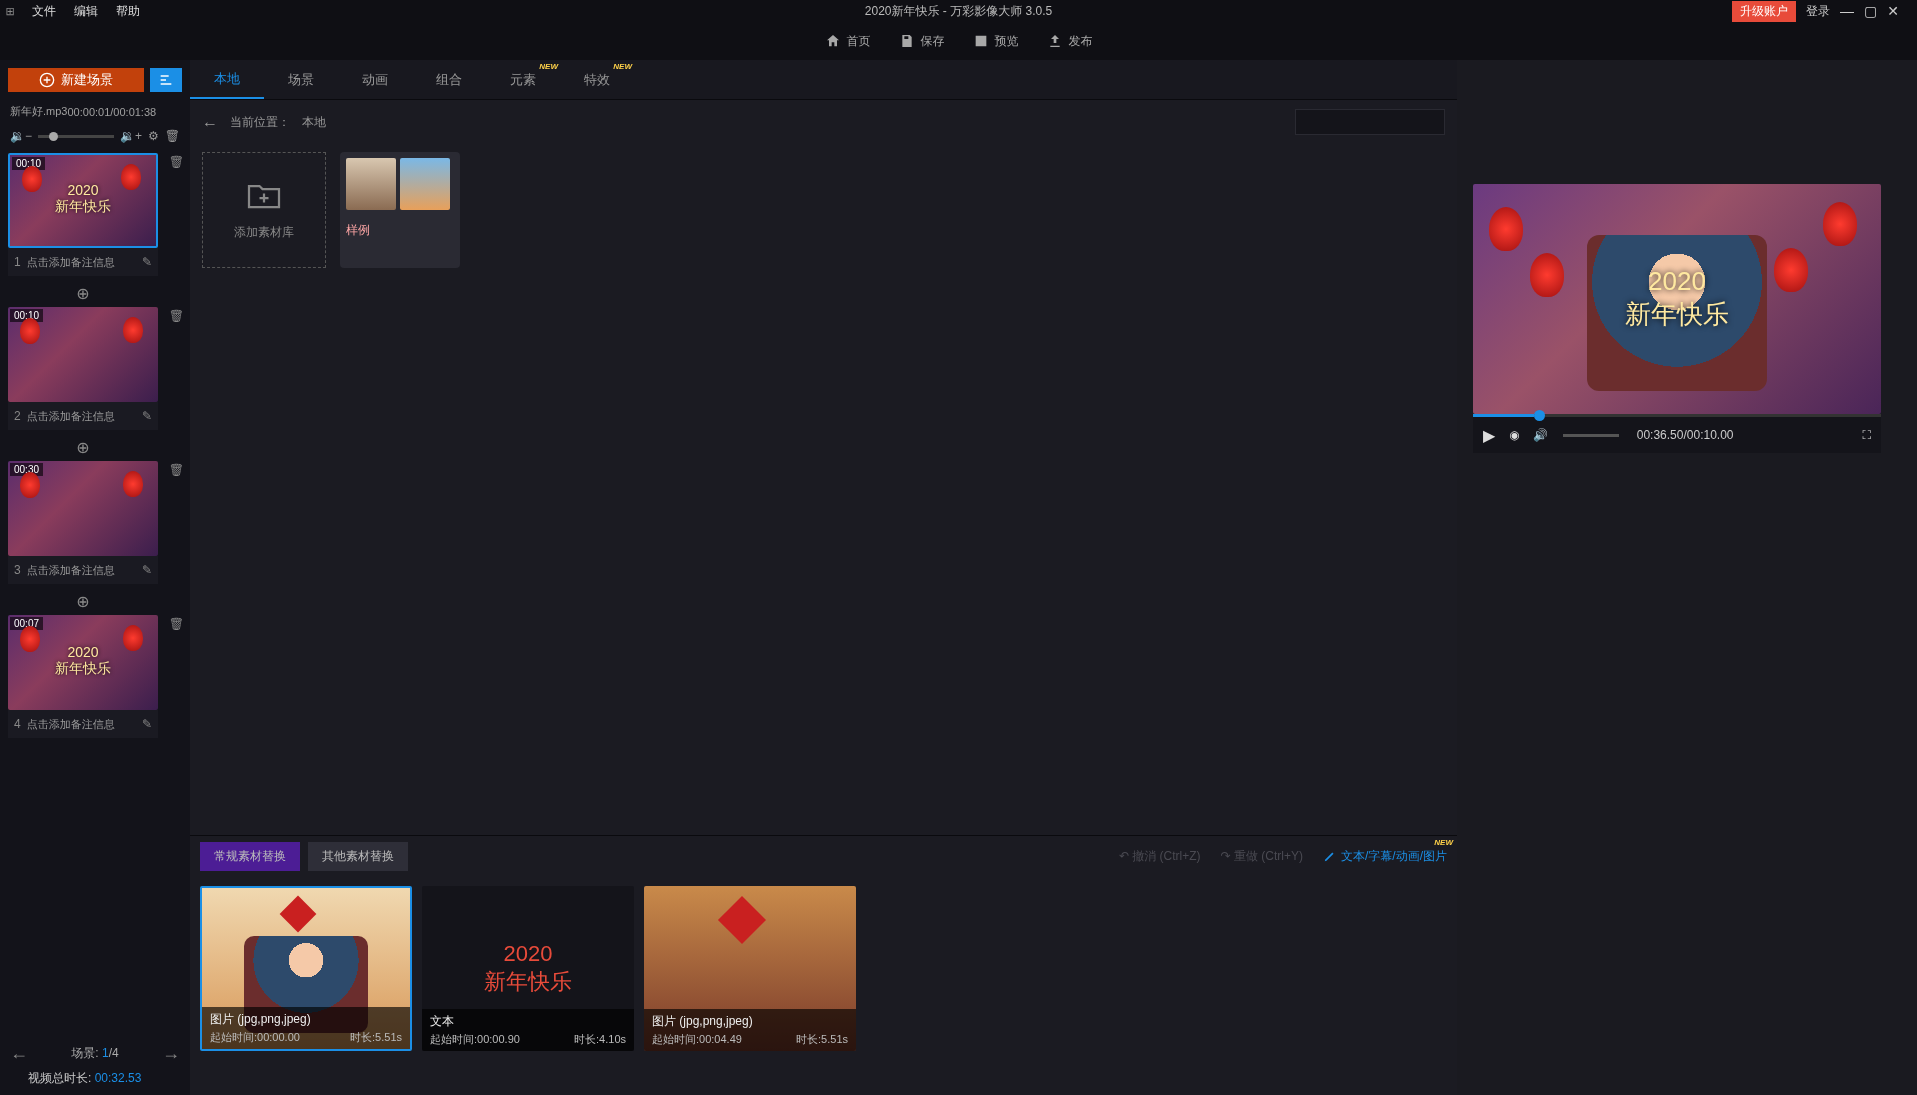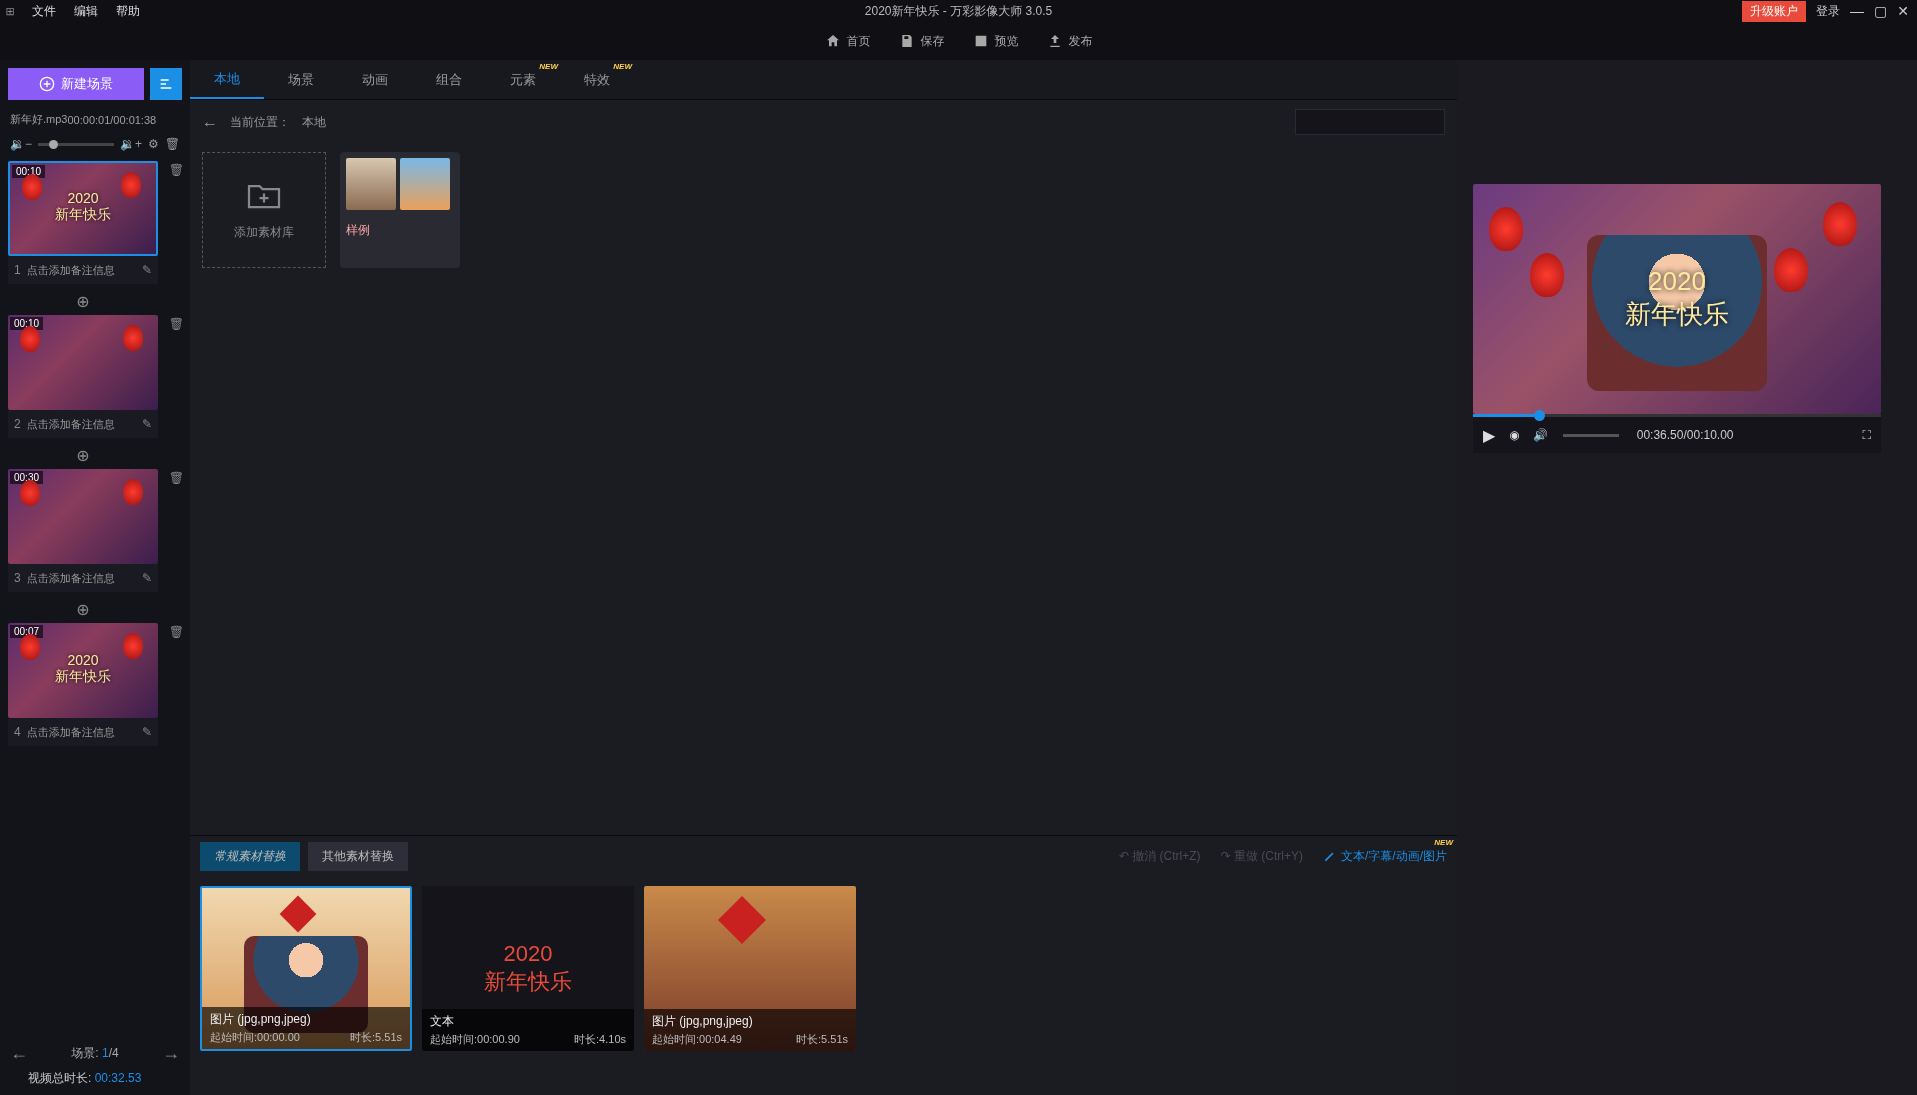--- a/index.html
+++ b/index.html
@@ -4,36 +4,36 @@
 <style>
 * { margin:0; padding:0; box-sizing:border-box; font-family:"Microsoft YaHei",Arial,sans-serif; }
 body { background:#0f0f14; color:#c8c8c8; font-size:12px; width:1917px; height:1095px; overflow:hidden; position:relative; }
 
 
 .titlebar { height:22px; background:#0f0f14; display:flex; align-items:center; position:relative; }
 .titlebar .logo { width:20px; text-align:center; color:#888; font-size:11px; }
 .titlebar .menu { display:flex; gap:18px; padding-left:12px; }
 .titlebar .menu span { color:#ddd; cursor:pointer; }
 .titlebar .title { position:absolute; left:50%; transform:translateX(-50%); color:#bbb; }
-.titlebar .right { position:absolute; right:8px; display:flex; align-items:center; gap:10px; }
+.titlebar .right { position:absolute; right:18px; display:flex; align-items:center; gap:10px; }
 .upgrade { background:#e84b3a; color:#fff; padding:2px 8px; font-size:12px; }
 .winbtn { color:#ccc; font-size:14px; cursor:pointer; }
 
 
 .toolbar { height:38px; display:flex; justify-content:center; align-items:center; gap:28px; color:#a8a8a8; }
 .toolbar .tbtn { display:flex; align-items:center; gap:6px; cursor:pointer; }
 .toolbar svg { width:16px; height:16px; fill:#a8a8a8; }
 
 
 .main { display:flex; height:calc(100% - 60px); }
 
 
 .sidebar { width:190px; background:#13131a; padding:8px; display:flex; flex-direction:column; }
 .newscene-row { display:flex; gap:6px; margin-bottom:8px; }
-.newscene { flex:1; background:#8b5cf6; color:#fff; height:32px; display:flex; align-items:center; justify-content:center; gap:6px; cursor:pointer; font-size:13px; }
+.newscene { flex:1; background:#c2410c; color:#fff; height:24px; display:flex; align-items:center; justify-content:center; gap:6px; cursor:pointer; font-size:13px; }
 .sortbtn { width:32px; background:#1b8fe6; display:flex; align-items:center; justify-content:center; cursor:pointer; }
 .audio-row { display:flex; align-items:center; gap:0; color:#a0a0a0; font-size:11px; padding:4px 2px; }
 .audio-row .fn { white-space:nowrap; overflow:hidden; text-overflow:ellipsis; max-width:64px; }
 .audio-ctrl { display:flex; align-items:center; gap:6px; padding:6px 2px 10px; color:#888; }
 .vol-track { flex:1; height:3px; background:#444; position:relative; }
 .vol-track .knob { position:absolute; left:15%; top:-3px; width:9px; height:9px; border-radius:50%; background:#aaa; }
 .iconbtn { cursor:pointer; color:#999; }
 
 .scenes { flex:1; overflow:hidden; }
 .scene-card { position:relative; margin-bottom:4px; }
@@ -72,21 +72,21 @@
 .addlib { width:124px; height:116px; border:1px dashed #555; display:flex; flex-direction:column; align-items:center; justify-content:center; gap:14px; color:#888; cursor:pointer; }
 .folder-card { width:120px; height:116px; background:#2a2a33; border-radius:4px; padding:6px; cursor:pointer; }
 .folder-card .imgs { display:flex; gap:4px; }
 .folder-card .img { width:50px; height:52px; border-radius:2px; }
 .folder-card .label { margin-top:12px; color:#fca5a5; font-size:12px; }
 
 
 .bottom { height:260px; border-top:1px solid #0a0a0e; display:flex; flex-direction:column; }
 .btabs { height:40px; display:flex; align-items:center; padding:0 10px; gap:8px; }
 .btab { background:#2e2e38; color:#bbb; padding:6px 14px; cursor:pointer; font-size:12px; }
-.btab.active { background:#0c4a6e;font-style:italic; }
+.btab.active { background:#4c1d95; }
 .undo-redo { margin-left:auto; display:flex; gap:20px; color:#555; font-size:12px; align-items:center; }
 .undo-redo .disabled { color:#4a4a52; }
 .linkbtn { color:#1b8fe6; cursor:pointer; display:flex; align-items:center; gap:4px; position:relative; }
 .linkbtn .new { position:absolute; top:-10px; right:-6px; font-size:8px; color:#ffd24a; font-style:italic; font-weight:bold; }
 
 .clips { flex:1; display:flex; gap:10px; padding:10px; }
 .clip { width:212px; height:165px; background:#222; position:relative; border-radius:2px; overflow:hidden; cursor:pointer; }
 .clip.sel { border:2px solid #1b8fe6; }
 .clip .art { width:100%; height:100%; }
 .clip .info { position:absolute; bottom:0; left:0; right:0; background:rgba(0,0,0,.65); padding:4px 8px; }

